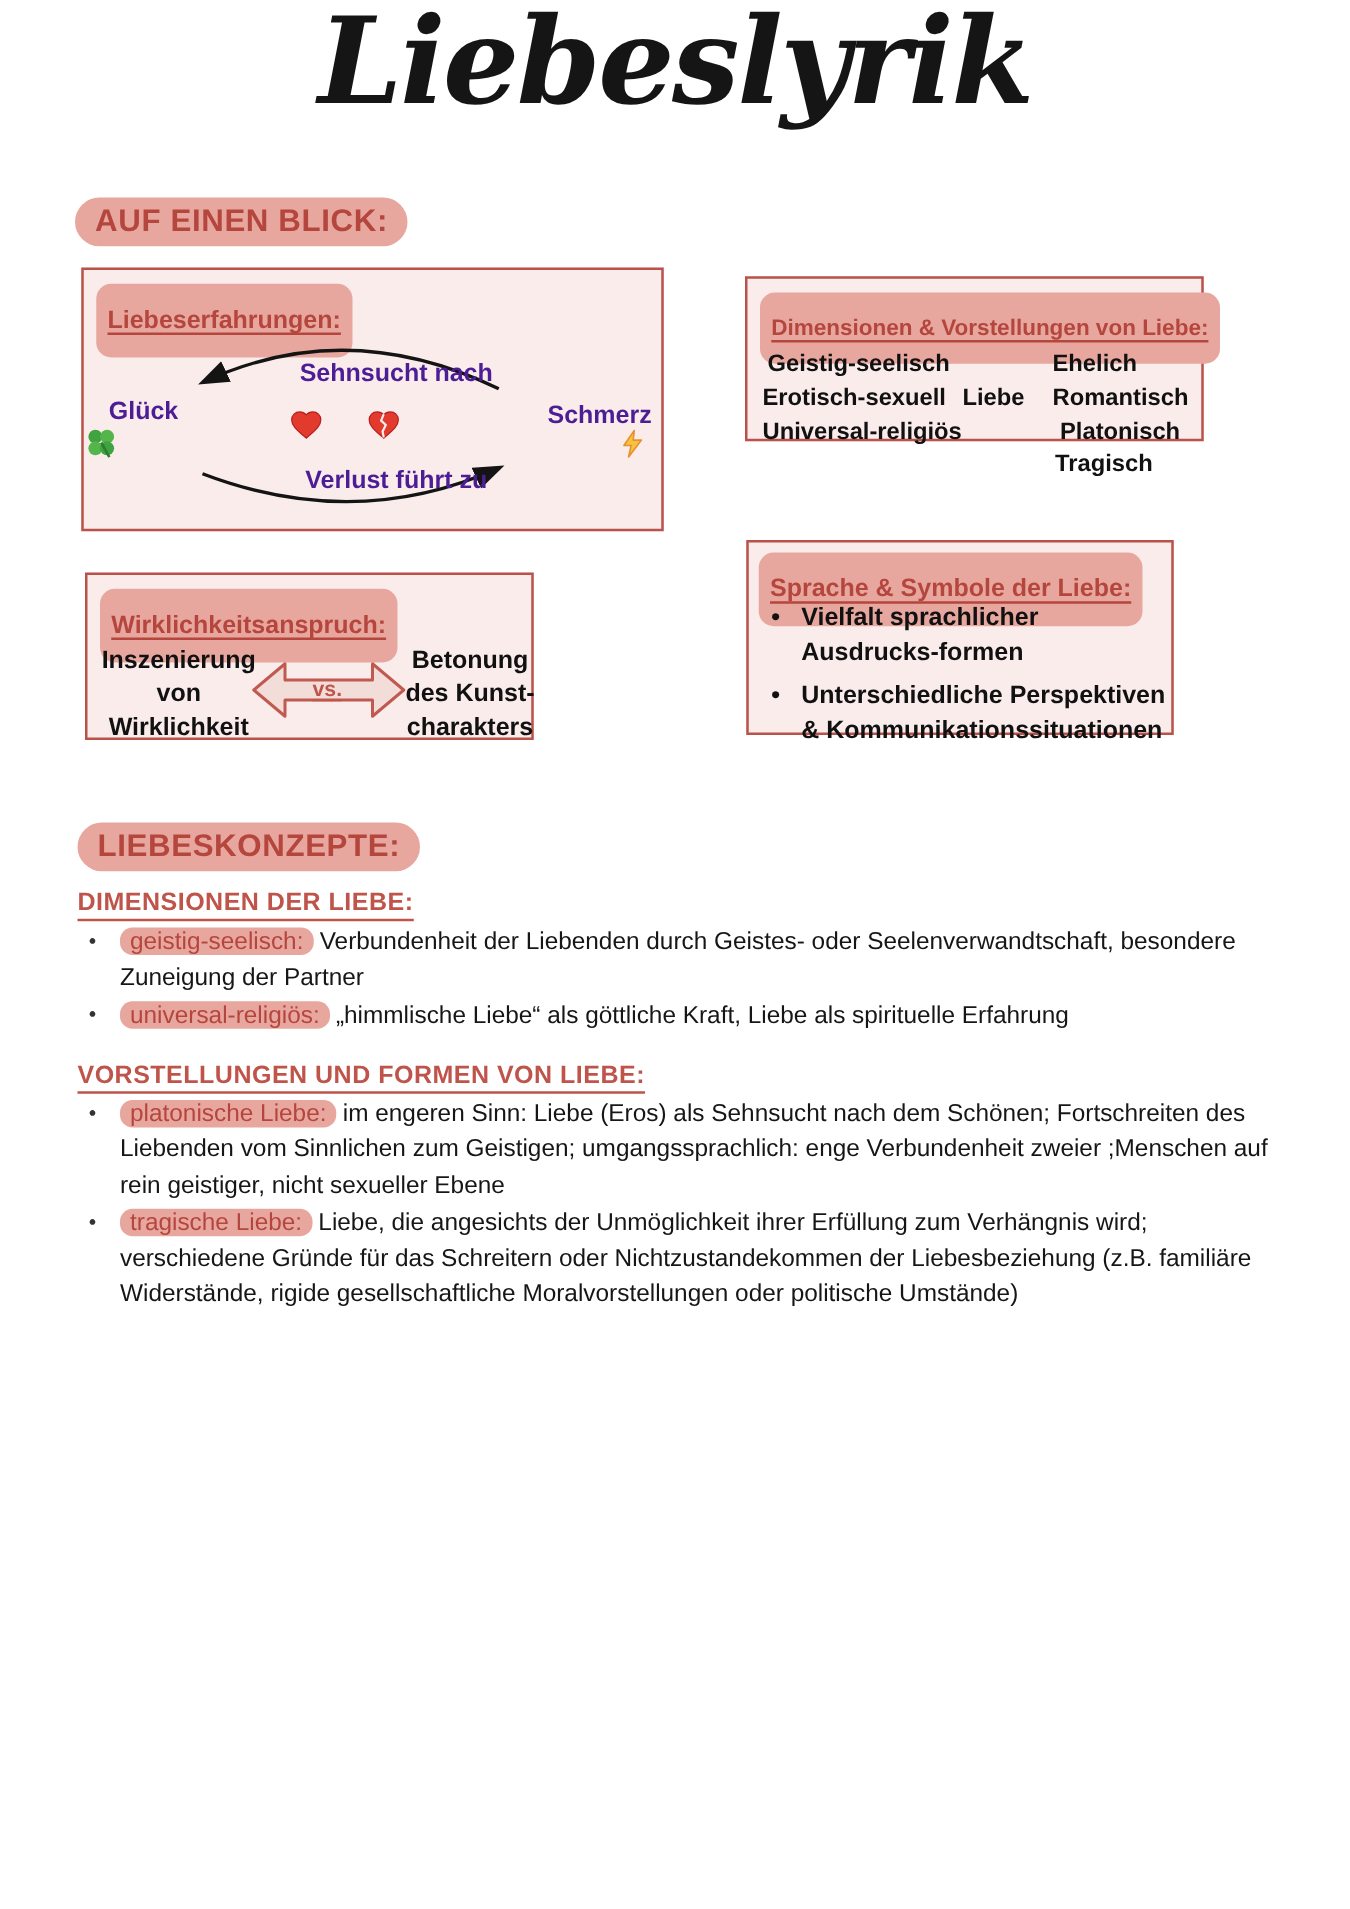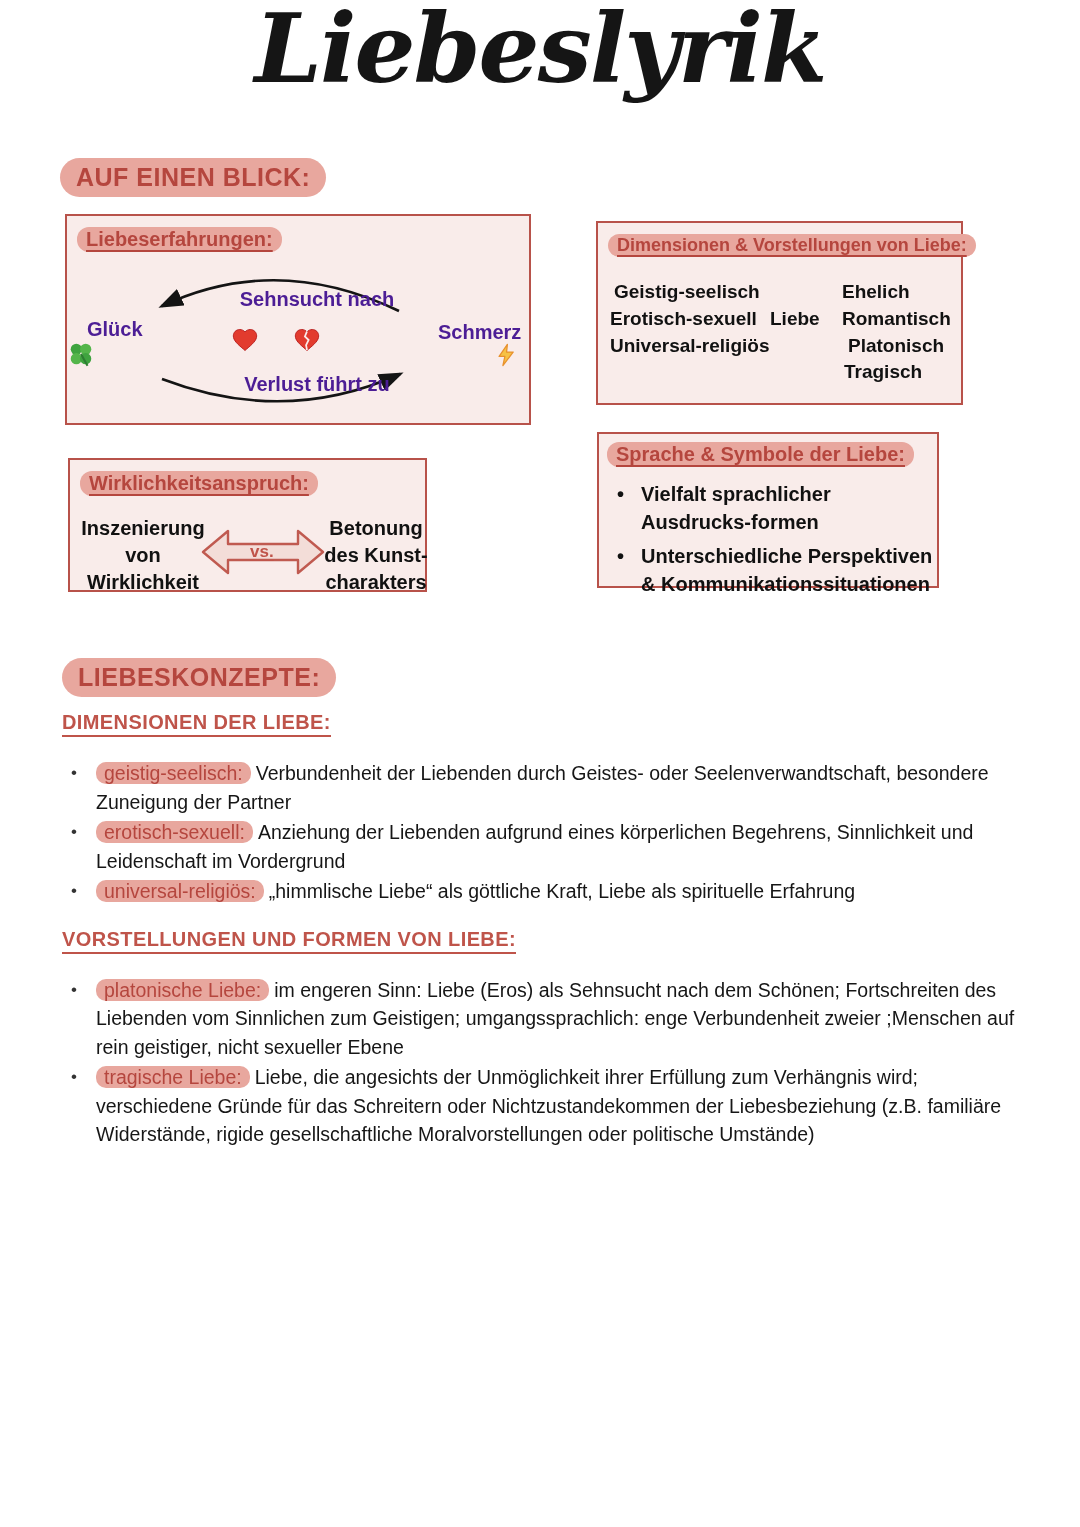--- a/index.html
+++ b/index.html
@@ -26,33 +26,33 @@
   }
 
   
   .pill-h1{
     position:absolute;display:inline-block;background:var(--pill);
     color:var(--red);font-weight:bold;font-size:25px;letter-spacing:.5px;
     padding:5px 16px;border-radius:22px;white-space:nowrap;
   }
   .label-pill{
     display:inline-block;background:var(--pill);color:var(--red);
-    font-weight:bold;font-size:20px;padding:1px 9px;border-radius:12px;
+    font-weight:bold;font-size:20px;padding:18px 9px;border-radius:12px;
     text-decoration:underline;text-decoration-thickness:1.5px;text-underline-offset:4px;
     white-space:nowrap;
   }
   .sub-h{
     display:inline-block;color:#bf544a;font-weight:bold;font-size:20px;
     letter-spacing:.4px;border-bottom:2px solid #bf544a;padding-bottom:1px;
   }
 
   
   .box{position:absolute;background:var(--box-bg);border:2px solid var(--box-border);}
   #box-liebeserfahrungen{left:65px;top:214px;width:466px;height:211px;}
-  #box-dimensionen{left:596px;top:221px;width:367px;height:184px;}
+  #box-dimensionen{left:596px;top:221px;width:367px;height:132px;}
   #box-wirklichkeit{left:68px;top:458px;width:359px;height:134px;}
   #box-sprache{left:597px;top:432px;width:342px;height:156px;}
   .box .label-pos{position:absolute;left:10px;top:11px;}
 
   .red-word{position:absolute;color:#4c1d95;font-size:20px;font-weight:bold;white-space:nowrap;}
   .diagram-svg{position:absolute;left:0;top:0;}
   .emoji{position:absolute;}
 
   
   .b2-word{position:absolute;font-size:19px;color:#111;white-space:nowrap;font-weight:bold;}
@@ -67,21 +67,21 @@
   
   .b4-list{position:absolute;left:14px;top:46px;width:330px;}
   .b4-item{position:relative;padding-left:28px;font-size:20px;line-height:28px;
     color:#111;font-weight:bold;margin-bottom:6px;}
   .b4-item::before{content:"•";position:absolute;left:4px;top:0;color:#111;}
 
   
   .lower{position:absolute;left:62px;top:658px;width:968px;}
   .lower .pill-h1{position:static;display:inline-block;}
   .block-gap{height:14px;}
-  .list{margin-top:22px;margin-bottom:22px;}
+  .list{margin-top:2px;margin-bottom:22px;}
   .li{
     position:relative;padding-left:34px;font-size:19.5px;line-height:28.5px;color:#161616;
     margin-bottom:2px;
   }
   .li::before{content:"•";position:absolute;left:9px;top:0;color:#333;font-size:17px;}
   .term{
     background:var(--pill);color:var(--red);padding:0 8px;border-radius:10px;
     margin-right:5px;white-space:nowrap;
   }
 </style>
@@ -172,23 +172,20 @@
   <div class="lower">
     <span class="pill-h1">LIEBESKONZEPTE:</span>
     <div class="block-gap"></div>
 
     <div class="sub-h">DIMENSIONEN DER LIEBE:</div>
     <div class="list">
       <div class="li">
         <span class="term">geistig-seelisch:</span><span>Verbundenheit der Liebenden durch Geistes- oder Seelenverwandtschaft, besondere Zuneigung der Partner</span>
       </div>
       <div class="li">
-        <span class="term">erotisch-sexuell:</span><span>Anziehung der Liebenden aufgrund eines körperlichen Begehrens, Sinnlichkeit und Leidenschaft im Vordergrund</span>
-      </div>
-      <div class="li">
         <span class="term">universal-religiös:</span><span>„himmlische Liebe“ als göttliche Kraft, Liebe als spirituelle Erfahrung</span>
       </div>
     </div>
 
     <div class="sub-h">VORSTELLUNGEN UND FORMEN VON LIEBE:</div>
     <div class="list">
       <div class="li">
         <span class="term">platonische Liebe:</span><span>im engeren Sinn: Liebe (Eros) als Sehnsucht nach dem Schönen; Fortschreiten des Liebenden vom Sinnlichen zum Geistigen; umgangssprachlich: enge Verbundenheit zweier ;Menschen auf rein geistiger, nicht sexueller Ebene</span>
       </div>
       <div class="li">

